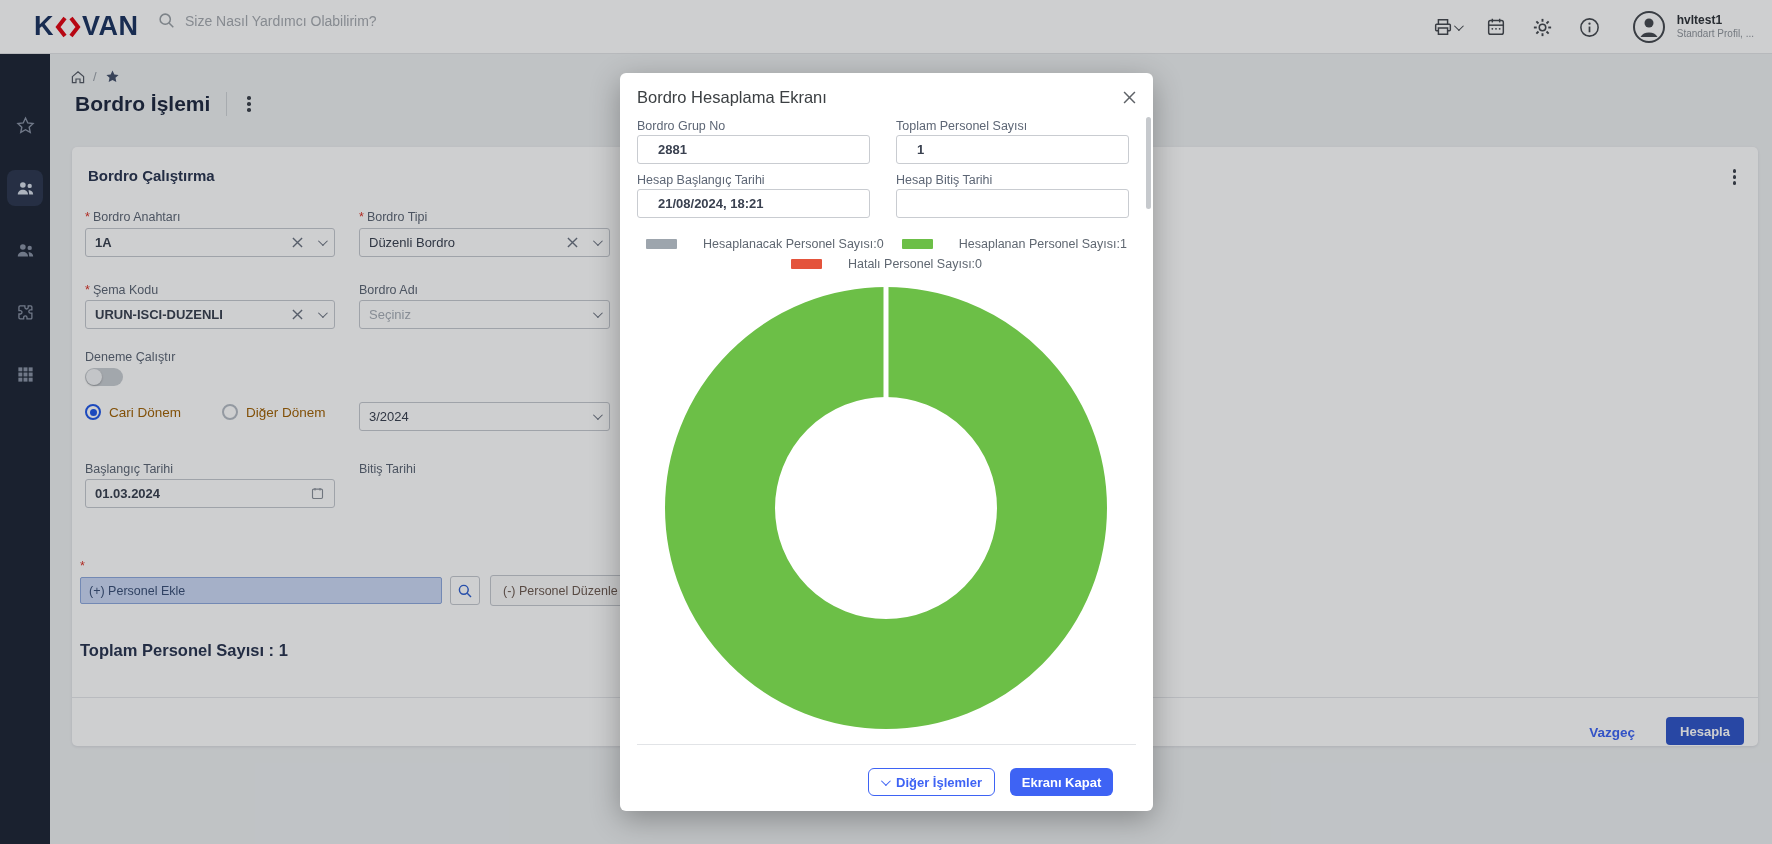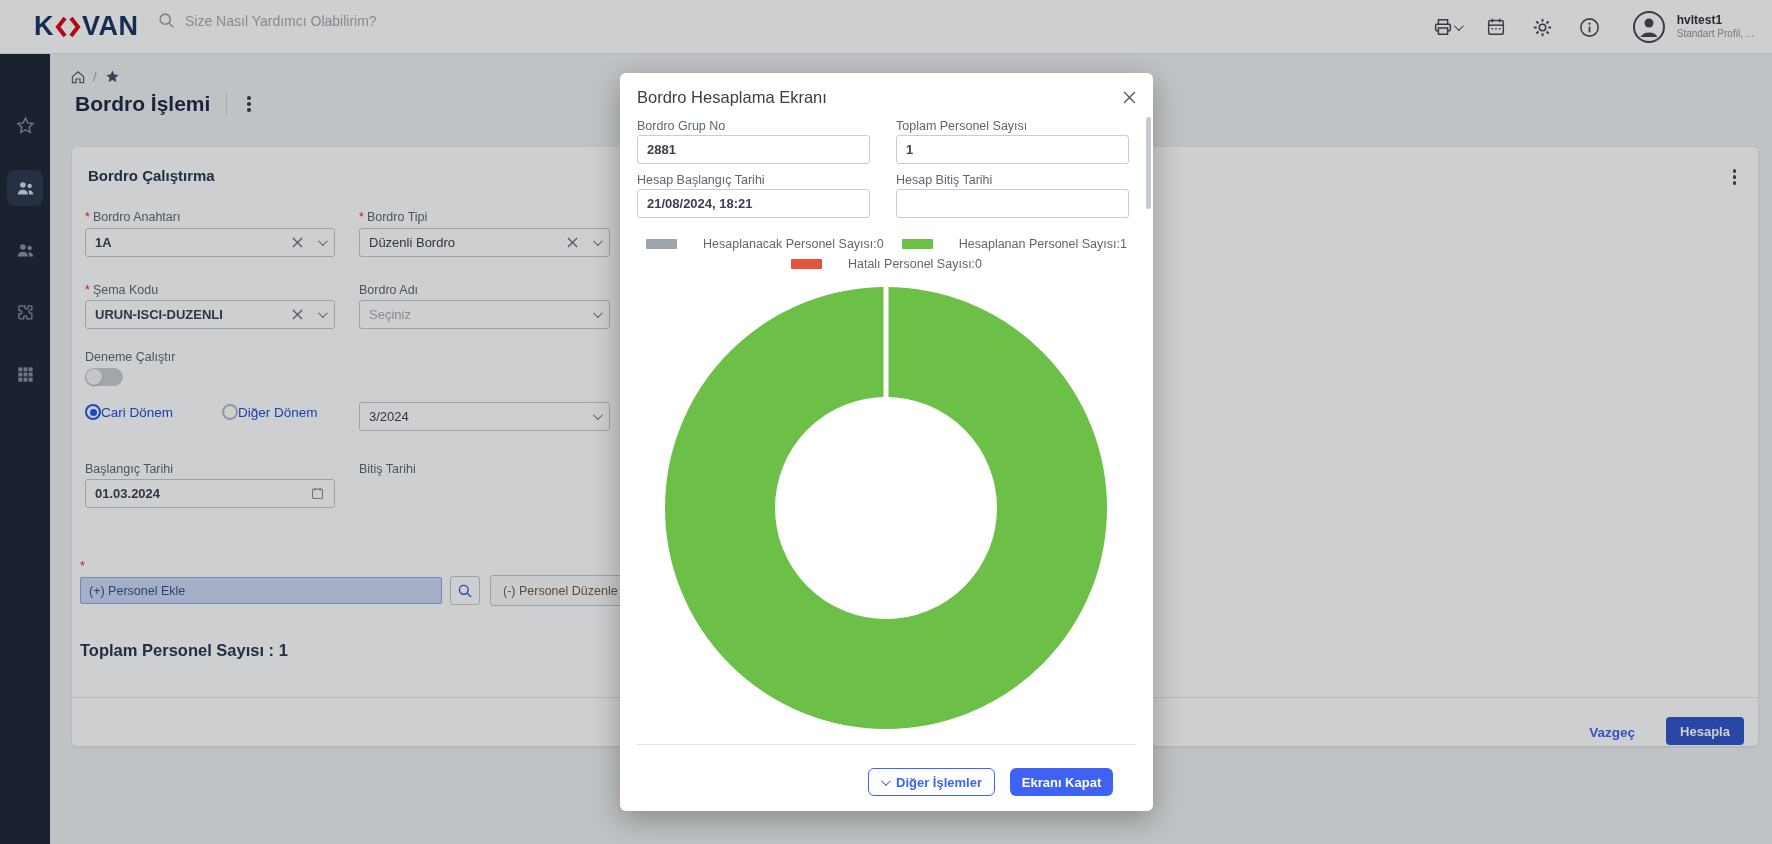--- a/index.html
+++ b/index.html
@@ -54,21 +54,21 @@
   .box { position:absolute; height:29px; border:1px solid #c5c9cf; border-radius:3px; background:#fff;
     display:flex; align-items:center; padding:0 9px; font-size:13px; color:#3a4150; cursor:pointer; }
   .box .val { flex:1; white-space:nowrap; overflow:hidden; }
   .box .val.b { font-weight:bold; }
   .box .val.ph { color:#a7adb6; }
   .box .xic { color:#6b7280; margin-right:13px; display:flex; }
   .box .chev { color:#6b7280; margin-left:2px; }
   .toggle { position:absolute; width:38px; height:18px; border-radius:9px; background:#c9cdd2; cursor:pointer; }
   .toggle .knob { position:absolute; left:1px; top:1px; width:16px; height:16px; border-radius:50%;
     background:#f2f3f5; box-shadow:0 1px 2px rgba(0,0,0,.25); }
-  .radio-row { position:absolute; display:flex; align-items:center; gap:0; font-size:13.5px; color:#1d4ed8; cursor:pointer; }
+  .radio-row { position:absolute; display:flex; align-items:center; gap:8px; font-size:13.5px; color:#a16207; cursor:pointer; }
   .radio { width:16px; height:16px; border-radius:50%; border:2px solid #b6bcc5; position:relative; background:#fff; }
   .radio.sel { border-color:#2158e8; }
   .radio.sel::after { content:""; position:absolute; inset:2.5px; border-radius:50%; background:#2158e8; }
   .cal-ic { color:#8a9099; display:flex; }
   .pers-input { position:absolute; height:27px; background:#ccd9f5; border:1px solid #8ea8dd; border-radius:2px;
     display:flex; align-items:center; padding:0 8px; font-size:12.5px; color:#3a4f77; }
   .srch-btn { position:absolute; width:30px; height:29px; border:1px solid #c5c9cf; border-radius:3px;
     background:#fff; display:flex; align-items:center; justify-content:center; color:#2f5fd0; cursor:pointer; }
   .chip { position:absolute; height:31px; background:#fafafa; border:1px solid #c5c9cf; border-radius:3px;
     display:flex; align-items:center; padding:0 12px; font-size:12.5px; color:#6d5a51; cursor:pointer; }
@@ -82,21 +82,21 @@
   
   .overlay { position:absolute; inset:0; background:rgba(10,14,20,.20); z-index:40; }
   .modal { position:absolute; left:620px; top:73px; width:533px; height:738px; background:#fff; z-index:50;
     border-radius:6px; box-shadow:0 8px 30px rgba(0,0,0,.30); }
   .modal-title { position:absolute; left:17px; top:15px; font-size:16.5px; color:#3c4043; }
   .modal-close { position:absolute; right:14px; top:14px; width:20px; height:20px; display:flex;
     align-items:center; justify-content:center; color:#5f6368; cursor:pointer; }
   .m-scrollthumb { position:absolute; right:2px; top:44px; width:5px; height:92px; background:#c6c9cd; border-radius:3px; }
   .m-lbl { position:absolute; font-size:12.5px; color:#5d6675; }
   .m-box { position:absolute; width:233px; height:29px; border:1px solid #c9ccd1; border-radius:3px;
-    display:flex; align-items:center; padding:0 9px; font-size:13px; font-weight:bold; color:#3a4150; background:#fff; }
+    display:flex; align-items:center; padding:0 20px; font-size:13px; font-weight:bold; color:#3a4150; background:#fff; }
   .legend-row { position:absolute; left:0; width:533px; display:flex; justify-content:center; gap:18px;
     font-size:12.5px; color:#5f6771; }
   .legend-item { display:flex; align-items:center; gap:26px; }
   .swatch { width:31px; height:10px; border-radius:1px; display:inline-block; }
   .donut-wrap { position:absolute; left:45px; top:214px; width:442px; height:442px; }
   .m-divider { position:absolute; left:17px; right:17px; top:671px; border-top:1px solid #e2e4e7; }
   .outline-btn { position:absolute; height:28px; border:1px solid #3e63f4; border-radius:6px; background:#fff;
     color:#3e63f4; font-size:13px; font-weight:bold; display:flex; align-items:center; justify-content:center;
     gap:8px; cursor:pointer; font-family:"Liberation Sans", sans-serif; }
   .solid-btn { position:absolute; height:28px; border:none; border-radius:6px; background:#3e63f4; color:#fff;

